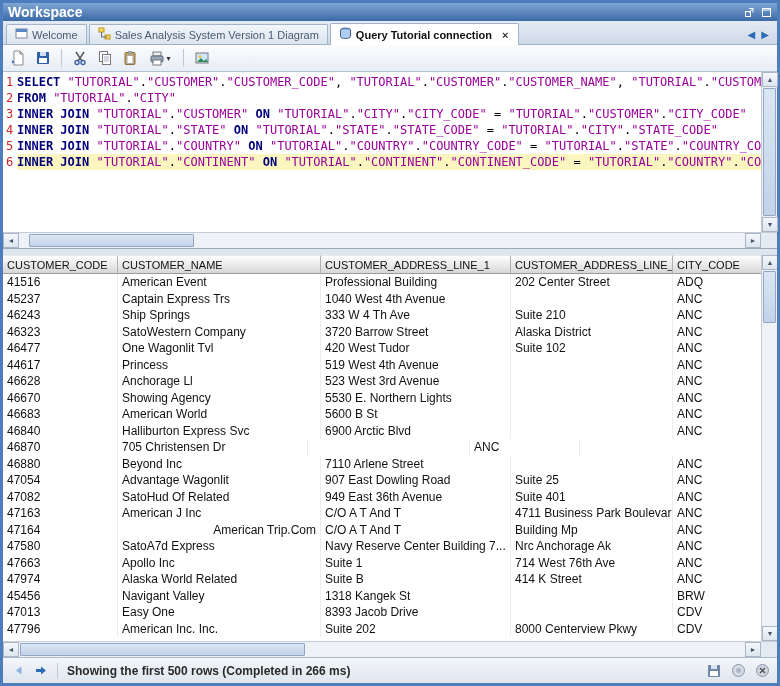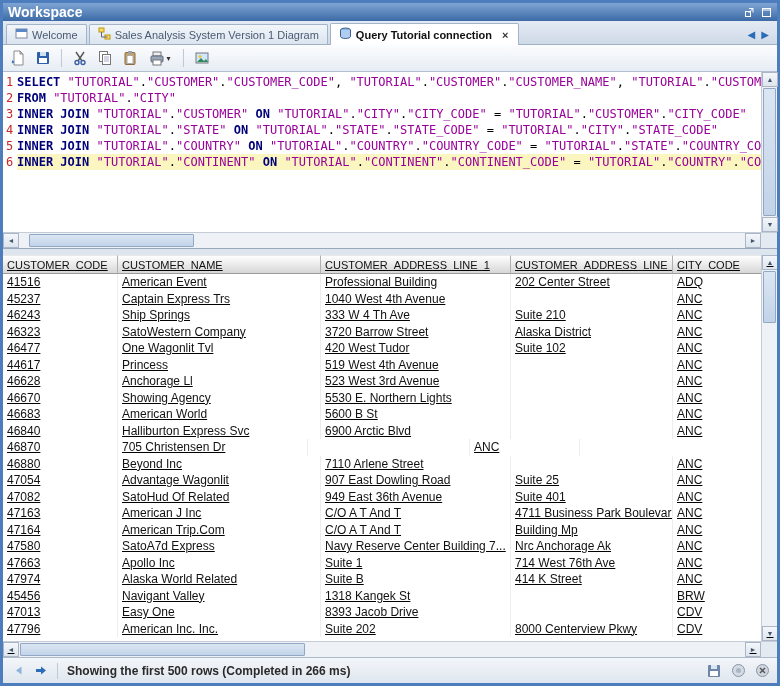--- a/index.html
+++ b/index.html
@@ -49,21 +49,21 @@
   .hscroll .sbb { height:100%; }
   .sb-track { flex:1; position:relative; }
   .sb-thumb { position:absolute; background:linear-gradient(#dbe6f3,#c2d3e8); border:1px solid #92a7c4; border-radius:1px; }
   .sb-thumb.v { left:1px; right:1px; }
   .sb-thumb.h { top:1px; bottom:1px; }
   .sb-corner { width:16px; flex:none; background:#e4eaf1; }
 
   .splitter { height:6px; flex:none; background:#dde5ee; }
 
   
-  .grid { flex:1; display:flex; flex-direction:column; background:#fff; overflow:hidden;text-decoration:underline; }
+  .grid { flex:1; display:flex; flex-direction:column; background:#fff; overflow:hidden; }
   .grid-main { flex:1; display:flex; overflow:hidden; }
   .grid-content { flex:1; overflow:hidden; }
   .thead { display:flex; height:19px; }
   .th { flex:none; height:19px; background:linear-gradient(#fefefe,#d7d7d7); border-right:1px solid #b0b0b0;
         border-bottom:1px solid #9b9b9b; border-top:1px solid #e8e8e8; font-size:11px; color:#111;
         display:flex; align-items:center; padding:0 4px; white-space:nowrap; overflow:hidden; }
   .tr { display:flex; height:16.5px; }
   .td { flex:none; height:16.5px; line-height:16.5px; font-size:12px; color:#111; padding:0 4px;
         white-space:nowrap; overflow:hidden; border-right:1px solid #ededed; }
 
@@ -329,21 +329,21 @@
             </div>
             <div class="tr">
               <div class="td" style="width: 115px;">47163</div>
               <div class="td" style="width: 203px;">American J Inc</div>
               <div class="td" style="width: 190px;">C/O A T And T</div>
               <div class="td" style="width: 162px;">4711 Business Park Boulevard</div>
               <div class="td" style="width: 110px;">ANC</div>
             </div>
             <div class="tr">
               <div class="td" style="width: 115px;">47164</div>
-              <div class="td" style="width: 203px;">American Trip.Com</div>
+              <div class="td" style="width: 203px; text-align: right;">American Trip.Com</div>
               <div class="td" style="width: 190px;">C/O A T And T</div>
               <div class="td" style="width: 162px;">Building Mp</div>
               <div class="td" style="width: 110px;">ANC</div>
             </div>
             <div class="tr">
               <div class="td" style="width: 115px;">47580</div>
               <div class="td" style="width: 203px;">SatoA7d Express</div>
               <div class="td" style="width: 190px;">Navy Reserve Center Building 7...</div>
               <div class="td" style="width: 162px;">Nrc Anchorage Ak</div>
               <div class="td" style="width: 110px;">ANC</div>

